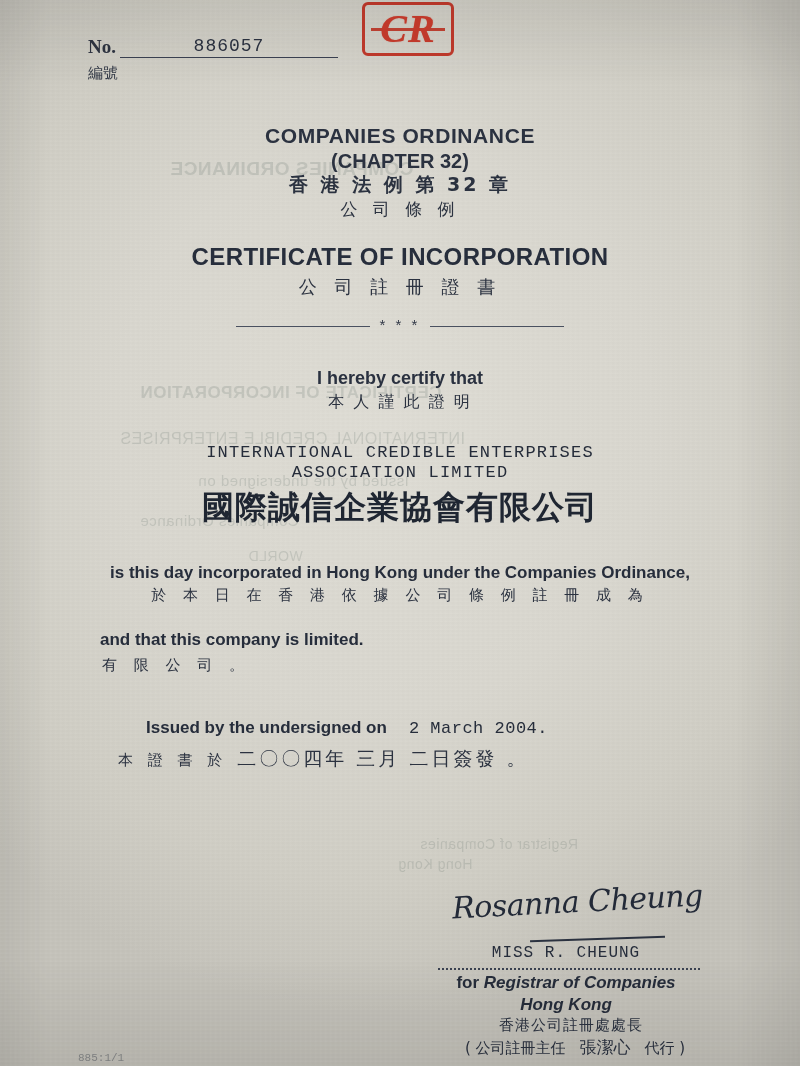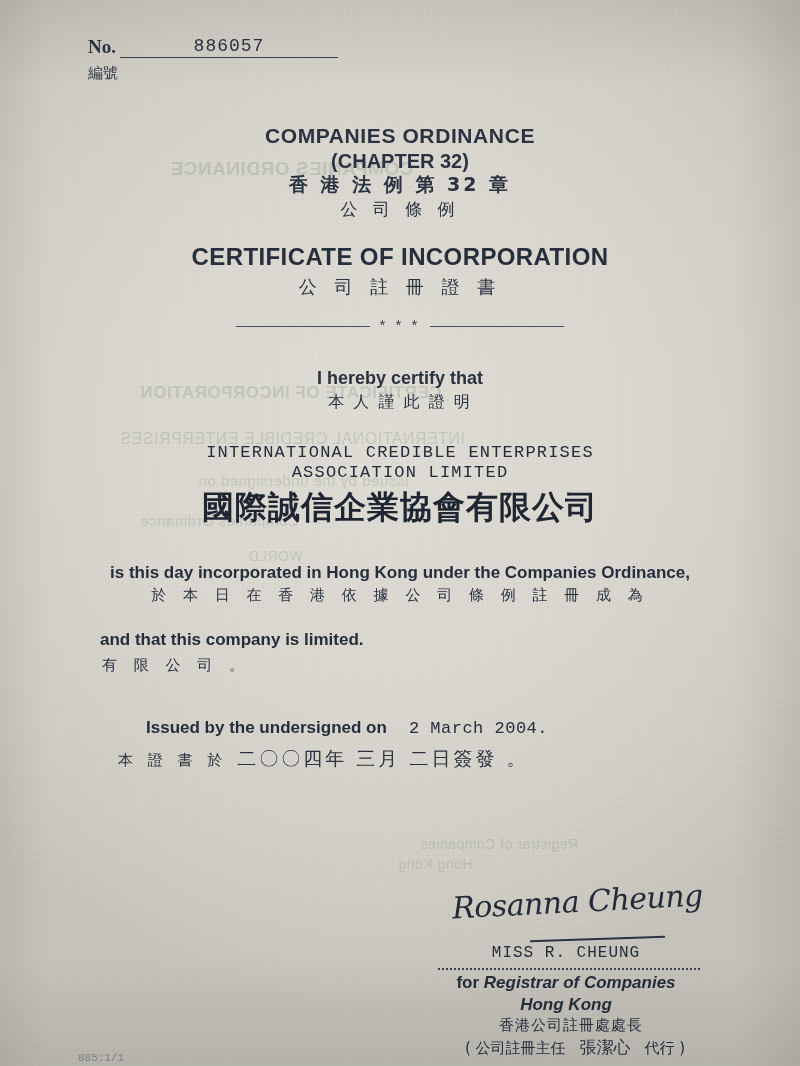--- a/index.html
+++ b/index.html
@@ -432,20 +432,24 @@
 
   <div class="ghost" style="left:170px; top:158px; font-size:19px; font-weight:bold;">COMPANIES ORDINANCE</div>
   <div class="ghost" style="left:140px; top:383px; font-size:17px; font-weight:bold;">CERTIFICATE OF INCORPORATION</div>
   <div class="ghost" style="left:120px; top:430px; font-size:16px;">INTERNATIONAL CREDIBLE ENTERPRISES</div>
   <div class="ghost" style="left:198px; top:472px; font-size:15px;">Issued by the undersigned on</div>
   <div class="ghost" style="left:140px; top:512px; font-size:15px;">Companies Ordinance</div>
   <div class="ghost" style="left:248px; top:548px; font-size:14px;">WORLD</div>
   <div class="ghost" style="left:420px; top:836px; font-size:14px;">Registrar of Companies</div>
   <div class="ghost" style="left:398px; top:856px; font-size:14px;">Hong Kong</div>
 
+  <div class="cr-logo">
+    <span class="bar"></span>
+    <span class="cr-text">CR</span>
+  </div>
 
   <div class="no-block">
     <div class="no-row">
       <span class="no-label">No.</span>
       <span class="no-line">886057</span>
     </div>
     <div class="no-cn">編號</div>
   </div>
 
   <div class="doc">

